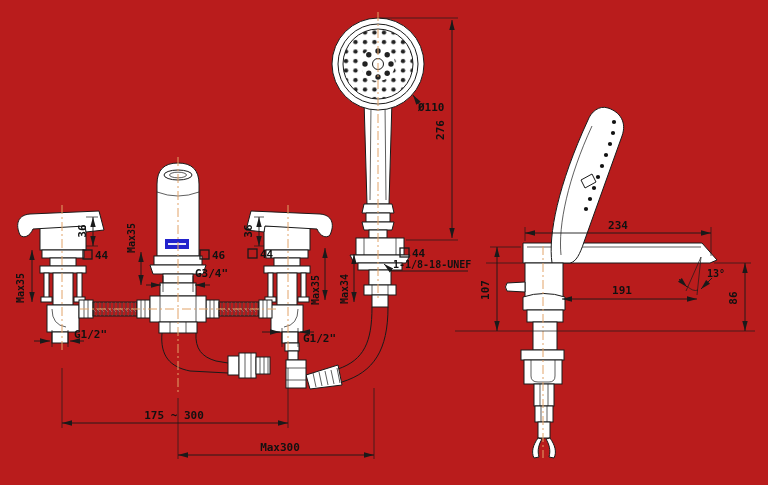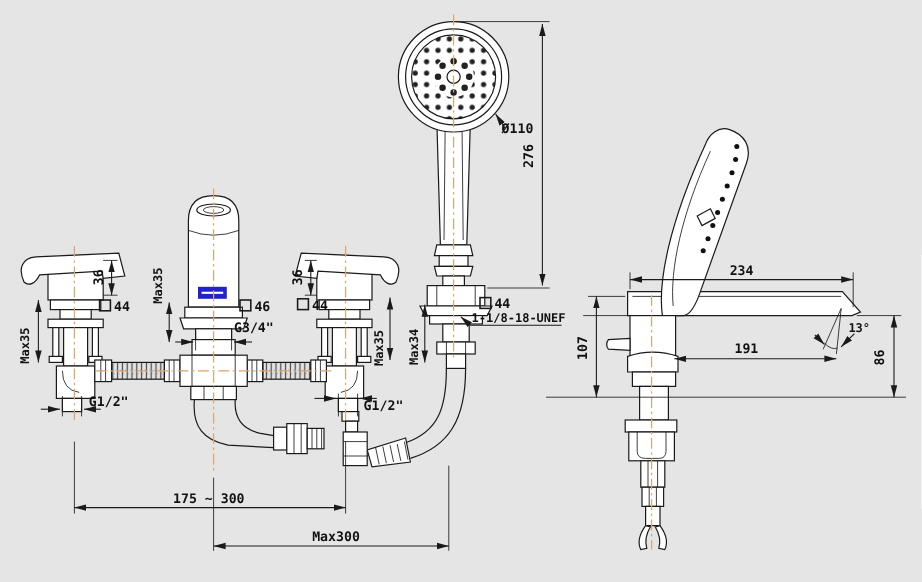--- a/index.html
+++ b/index.html
@@ -1,16 +1,16 @@
 <!DOCTYPE html>
 <html><head>
 <meta charset="utf-8">
 <style>
   html,body{margin:0;padding:0;background:#fff;}
-  .canvas{position:relative;width:768px;height:485px;background:#e5e5e5;overflow:hidden;
+  .canvas{position:relative;width:768px;height:485px;background:#b91c1c;overflow:hidden;
           font-family:"DejaVu Sans Mono","Liberation Mono",monospace;}
   svg{position:absolute;left:0;top:0;}
   .ln  {fill:none;stroke:#1a1a1a;stroke-width:1;}
   .th  {fill:none;stroke:#1a1a1a;stroke-width:.7;}
   .lnf {fill:#ffffff;stroke:#1a1a1a;stroke-width:1;}
   .cl  {fill:none;stroke:#e2a368;stroke-width:1;stroke-dasharray:9 3 2 3;}
   .dim {fill:none;stroke:#1a1a1a;stroke-width:.9;}
   .ext {fill:none;stroke:#1a1a1a;stroke-width:.7;}
   text {font:bold 11px "DejaVu Sans Mono","Liberation Mono",monospace;fill:#111;}
   .sm  {font-size:10px;}

